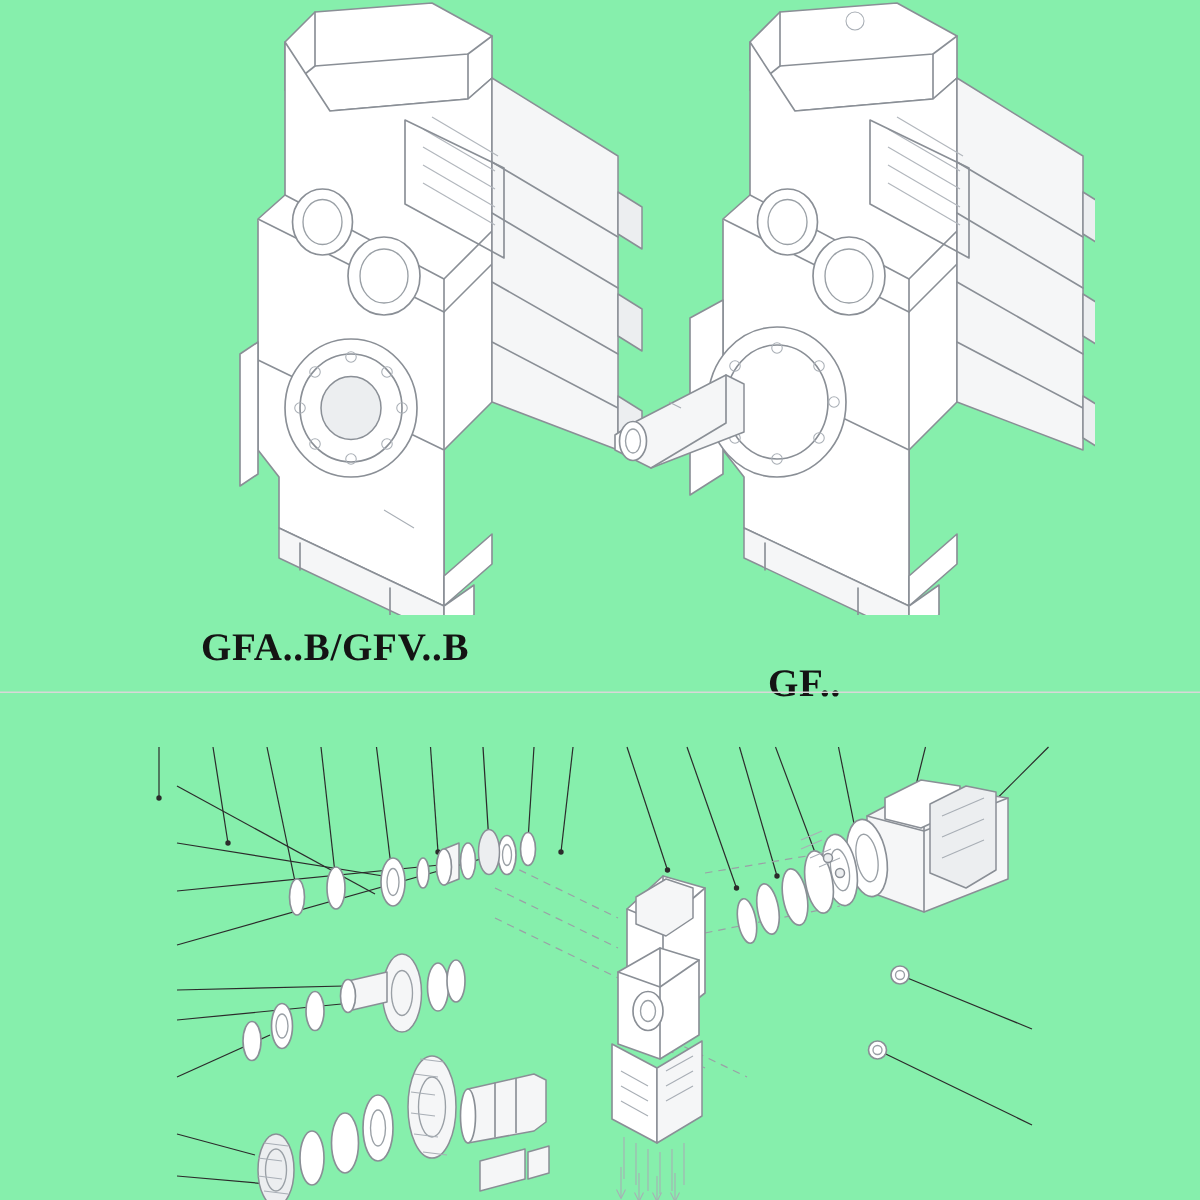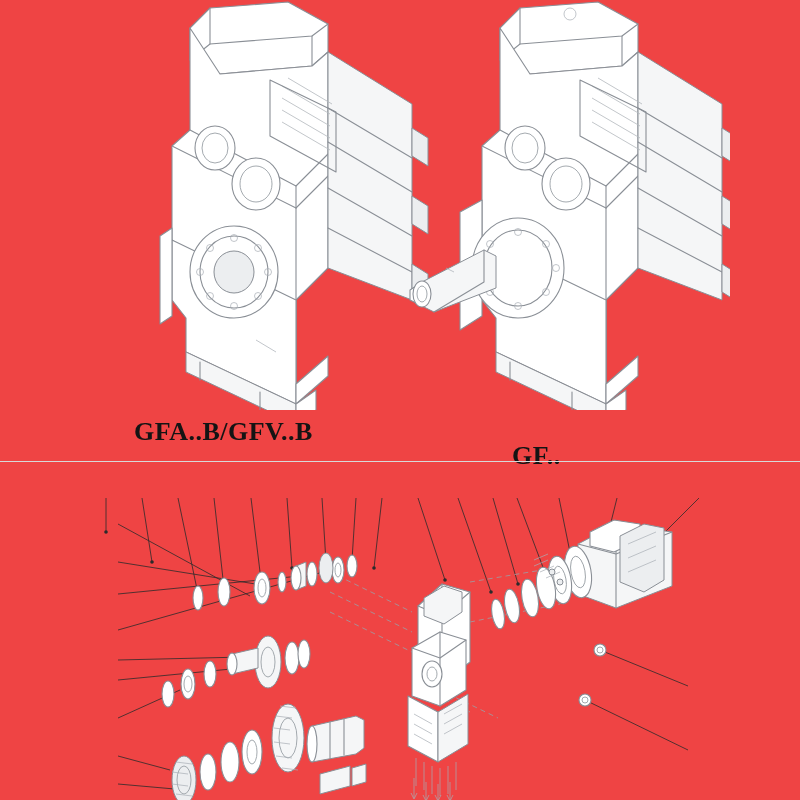--- a/index.html
+++ b/index.html
@@ -12,21 +12,21 @@
     height: 800px;
     overflow: hidden;
     font-family: "Liberation Serif", serif;
     color: #1a1a1a;
     position: relative;
   }
   .page {
     position: relative;
     width: 800px;
     height: 800px;
-    background: #ef4444;
+    background: #86efac;
   }
   .top-section {
     position: absolute;
     left: 0;
     top: 0;
     width: 800px;
     height: 462px;
   }
   .divider {
     position: absolute;

